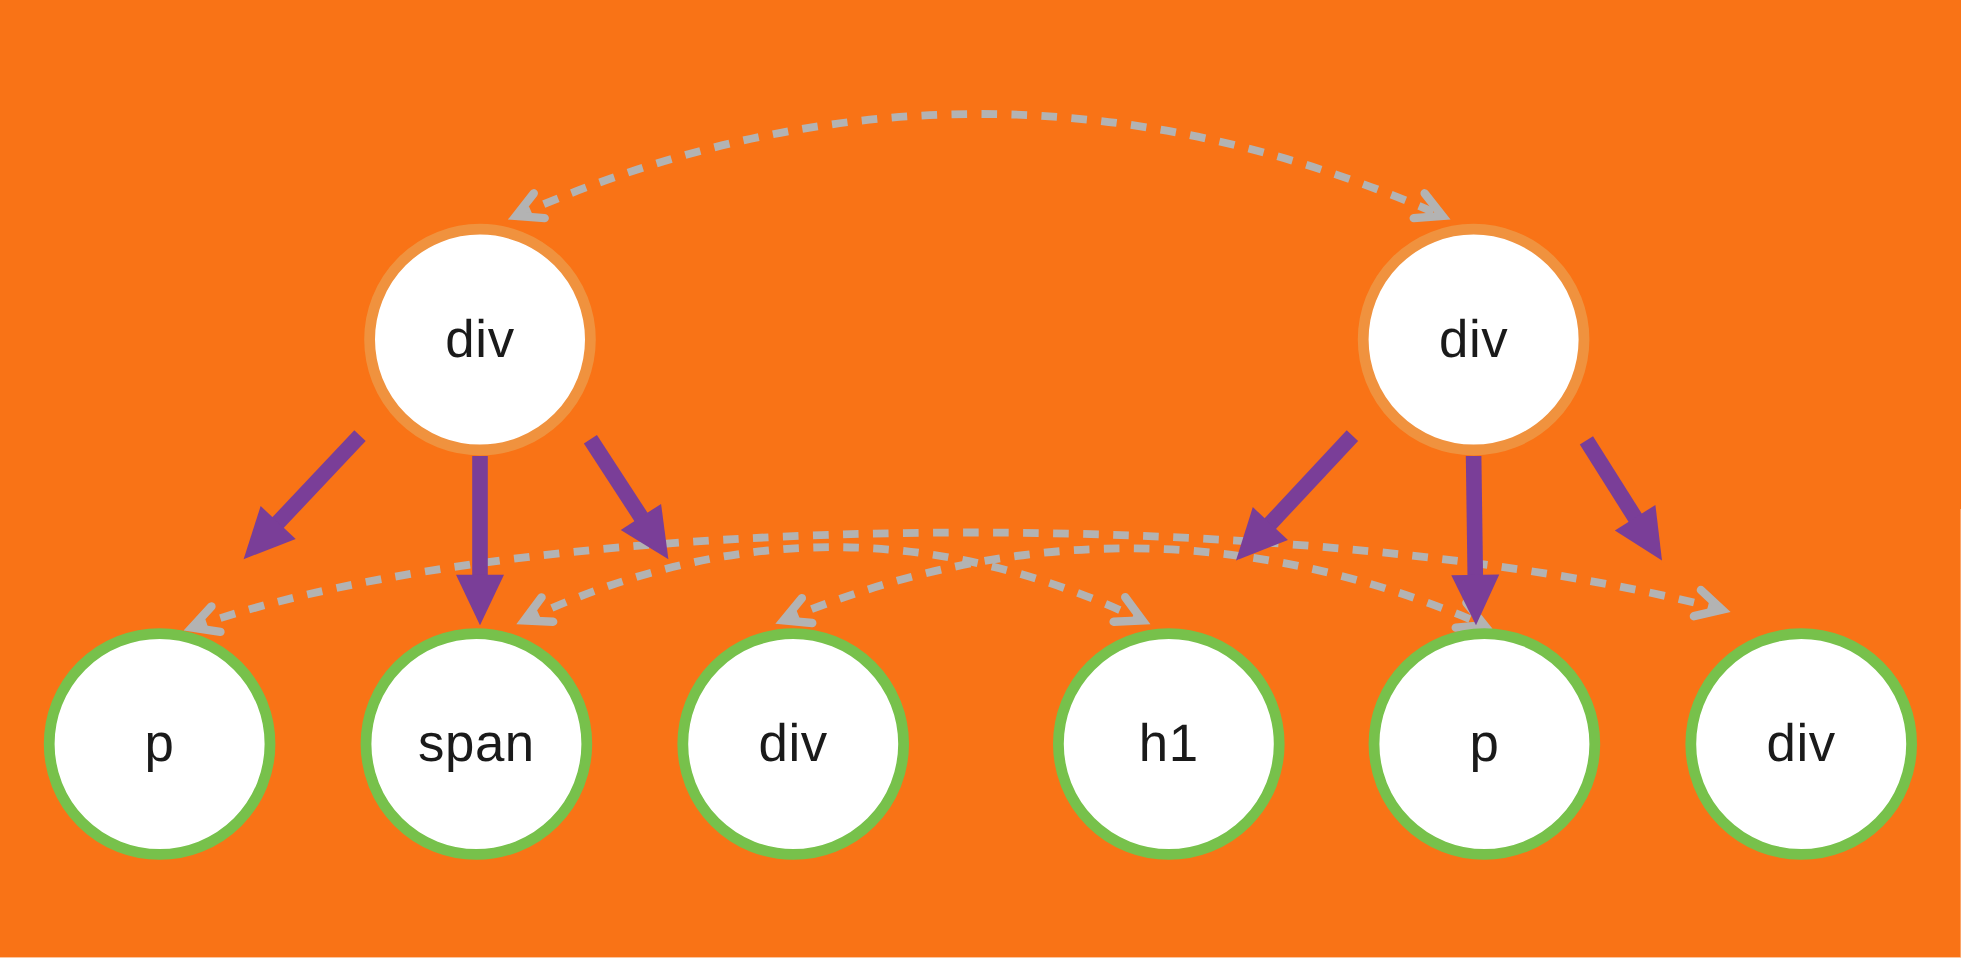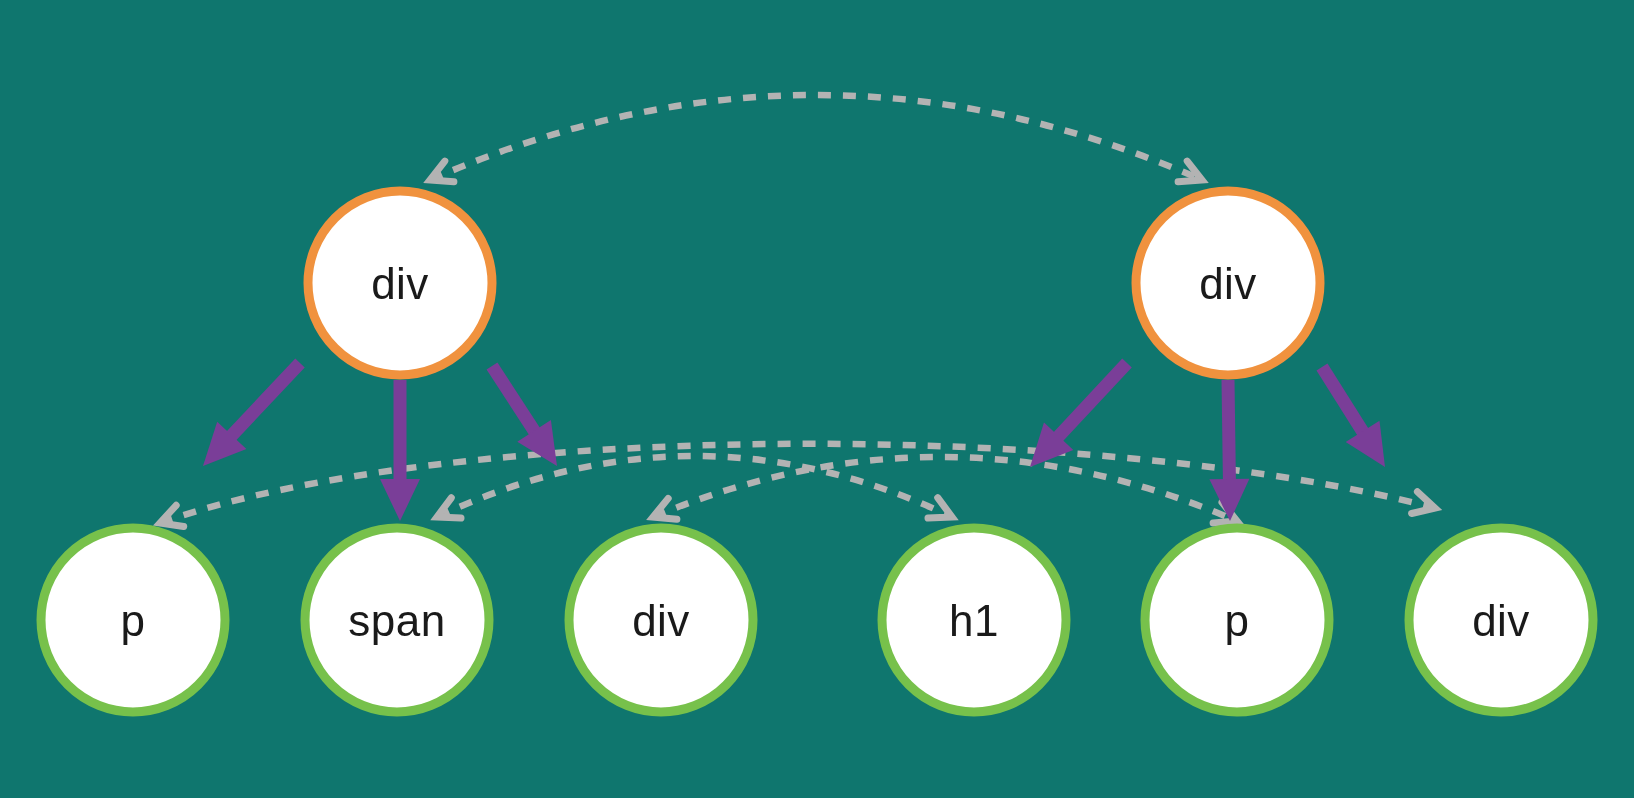--- a/index.html
+++ b/index.html
@@ -3,21 +3,21 @@
 <meta charset="utf-8">
 <style>
   html, body {
     margin: 0;
     padding: 0;
     background: #ffffff;
   }
   .stage {
     width: 1634px;
     height: 798px;
-    background: #0f766e;
+    background: #f97316;
     overflow: hidden;
     position: relative;
   }
   svg { display: block; }
   .node-label {
     font-family: "Liberation Sans", sans-serif;
     font-weight: 300;
     font-size: 44px;
     letter-spacing: 0.5px;
   }

